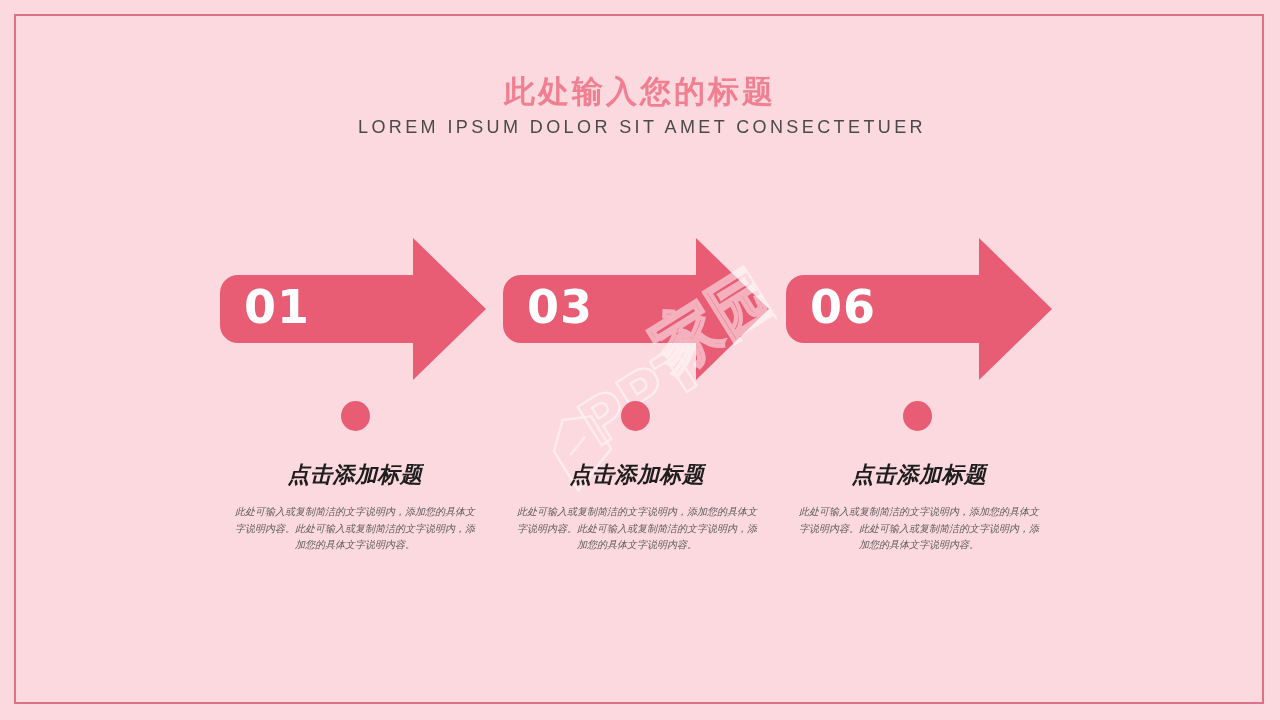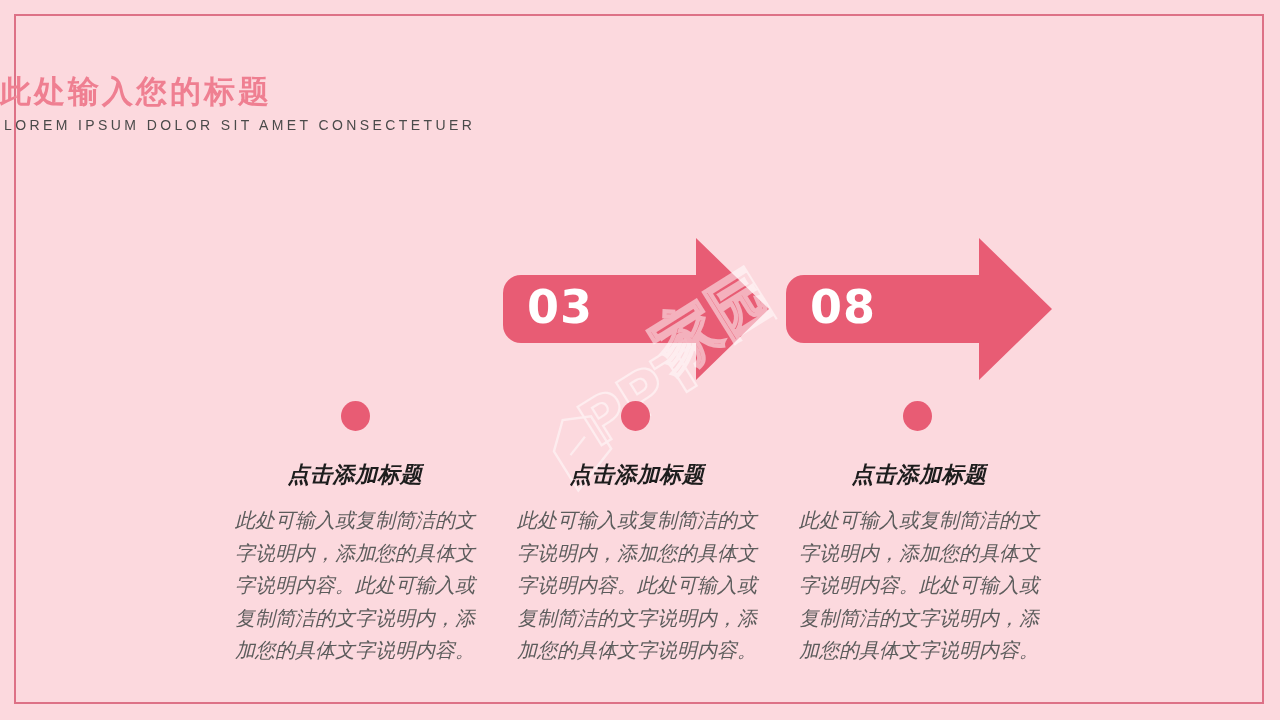--- a/index.html
+++ b/index.html
@@ -33,34 +33,34 @@
     box-sizing: border-box;
     pointer-events: none;
   }
 
   
   .header {
     position: absolute;
     left: 0;
     top: 72px;
     width: 1280px;
-    text-align: left;
+    text-align: center;
   }
   .title {
     font-family: "DejaVu Sans", sans-serif;
     font-size: 31px;
     font-weight: 700;
     color: #ef7f91;
     letter-spacing: 3px;
     line-height: 1.25;
     margin: 0;
   }
   .subtitle {
     font-family: "Liberation Sans", sans-serif;
-    font-size: 14px;
+    font-size: 18px;
     font-weight: 400;
     color: #4a4a4a;
     letter-spacing: 3.4px;
     margin: 6px 0 0 4px;
     line-height: 1.2;
   }
 
   
   .arrow {
     position: absolute;
@@ -119,21 +119,21 @@
     font-family: "DejaVu Sans", sans-serif;
     font-size: 22px;
     font-weight: 700;
     color: #1d1d1d;
     letter-spacing: 0.5px;
     line-height: 1.2;
     margin: 0 0 16px 0;
   }
   .col-body {
     font-family: "DejaVu Serif", serif;
-    font-size: 20px;
+    font-size: 10px;
     font-weight: 400;
     color: #5c5c5c;
     line-height: 1.62;
     letter-spacing: 0px;
     margin: 0;
     text-align: center;
   }
 
   
   .watermark {
@@ -162,33 +162,39 @@
 
 <div id="slide">
 
   <div class="frame"></div>
 
   <div class="header">
     <h1 class="title">此处输入您的标题</h1>
     <p class="subtitle">LOREM IPSUM DOLOR SIT AMET CONSECTETUER</p>
   </div>
 
+  <div class="arrow" id="arrow-1">
+    <svg viewBox="0 0 266 142" xmlns="http://www.w3.org/2000/svg">
+      <path d="M18 37 H193 V0 L266 71 L193 142 V105 H18 A18 18 0 0 1 0 87 V55 A18 18 0 0 1 18 37 Z" fill="#e85c74"></path>
+    </svg>
+    <span class="arrow-num">01</span>
+  </div>
 
   <div class="arrow" id="arrow-2">
     <svg viewBox="0 0 266 142" xmlns="http://www.w3.org/2000/svg">
       <path d="M18 37 H193 V0 L266 71 L193 142 V105 H18 A18 18 0 0 1 0 87 V55 A18 18 0 0 1 18 37 Z" fill="#e85c74"></path>
     </svg>
     <span class="arrow-num">03</span>
   </div>
 
   <div class="arrow" id="arrow-3">
     <svg viewBox="0 0 266 142" xmlns="http://www.w3.org/2000/svg">
       <path d="M18 37 H193 V0 L266 71 L193 142 V105 H18 A18 18 0 0 1 0 87 V55 A18 18 0 0 1 18 37 Z" fill="#e85c74"></path>
     </svg>
-    <span class="arrow-num">08</span>
+    <span class="arrow-num">06</span>
   </div>
 
   <div class="watermark">
     <svg width="270" height="180" viewBox="0 0 270 180" xmlns="http://www.w3.org/2000/svg">
       <path d="M10 122 L34 100 L60 112 L60 150 L10 168 Z" fill="none" stroke="#ffffff" stroke-width="2.4" opacity="0.9"></path>
       <path d="M22 134 L44 126" fill="none" stroke="#ffffff" stroke-width="2.2" opacity="0.9"></path>
       <text class="wm-text" x="48" y="142" font-size="62">PPT</text>
       <text class="wm-text" x="150" y="118" font-size="66">家园</text>
     </svg>
   </div>

